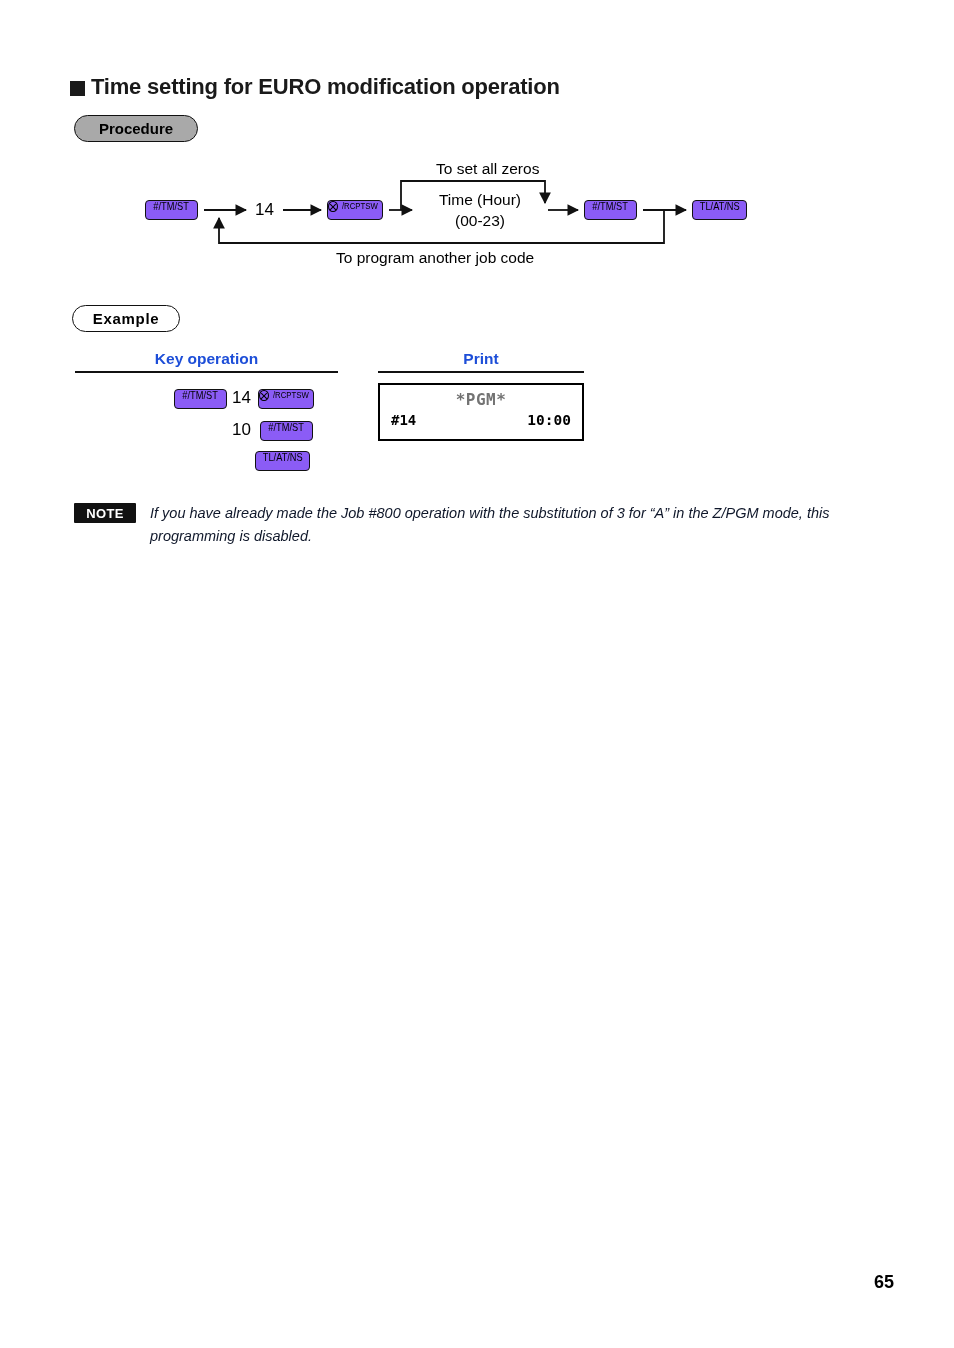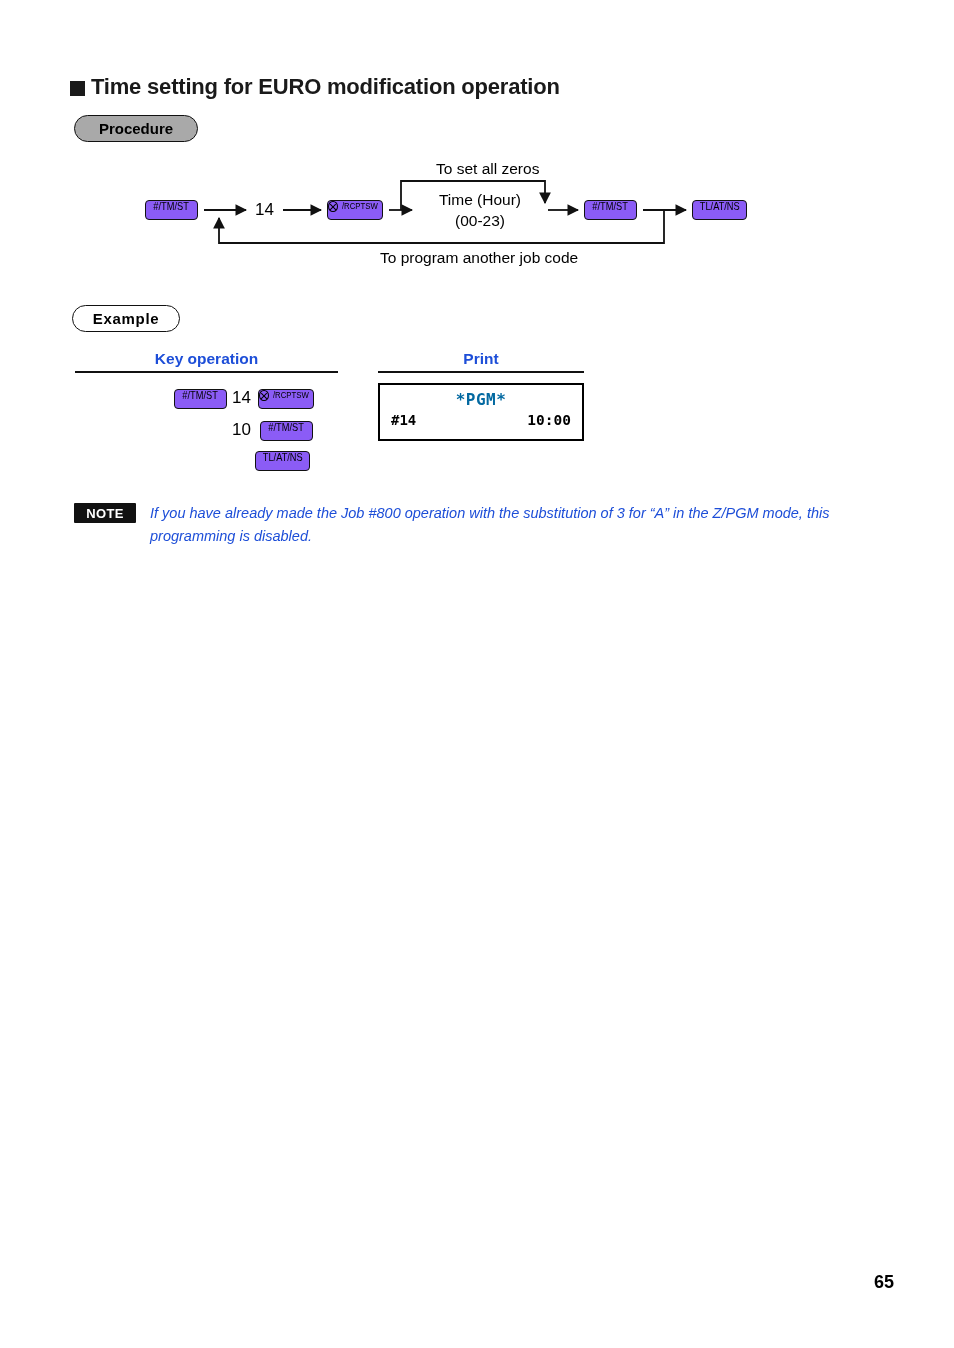--- a/index.html
+++ b/index.html
@@ -194,21 +194,21 @@
   .receipt-pgm {
     position: absolute;
     left: 0;
     right: 0;
     top: 5px;
     text-align: center;
     font-family: "DejaVu Sans Mono", monospace;
     font-size: 16px;
     font-weight: bold;
     letter-spacing: 0.5px;
-    color: #0369a1;
+    color: #737373;
   }
   .receipt-job {
     position: absolute;
     left: 11px;
     top: 27px;
     font-family: "DejaVu Sans Mono", monospace;
     font-size: 14px;
     font-weight: bold;
     color: #000000;
   }
@@ -225,21 +225,21 @@
 
   
   .note-body {
     position: absolute;
     left: 150px;
     top: 502px;
     width: 748px;
     font-size: 14.5px;
     font-style: italic;
     line-height: 1.62;
-    color: #1d4ed8;
+    color: #0f172a;
   }
 
   
   .page-number {
     position: absolute;
     right: 60px;
     top: 1272px;
     font-size: 18px;
     font-weight: bold;
     color: #000000;
@@ -274,21 +274,21 @@
 </div>
 
 <div class="keycap" style="left:584px; top:200px; width:53px; height:20px;">
   <span class="cap-label">#/TM/ST</span>
 </div>
 
 <div class="keycap" style="left:692px; top:200px; width:55px; height:20px;">
   <span class="cap-label">TL/AT/NS</span>
 </div>
 
-<div class="diagram-text" style="left:336px; top:249px;margin-left:44px;">To program another job code</div>
+<div class="diagram-text" style="left:336px; top:249px;">To program another job code</div>
 
 <svg class="connectors">
   <defs>
     <marker id="arrow" viewBox="0 0 10 10" refX="9" refY="5" markerWidth="6.5" markerHeight="6.5" orient="auto-start-reverse">
       <path d="M 0 0 L 10 5 L 0 10 z" fill="#111111"></path>
     </marker>
   </defs>
   <g stroke="#111111" stroke-width="1.8" fill="none">
 
     <line x1="204" y1="210" x2="246" y2="210" marker-end="url(#arrow)"></line>

